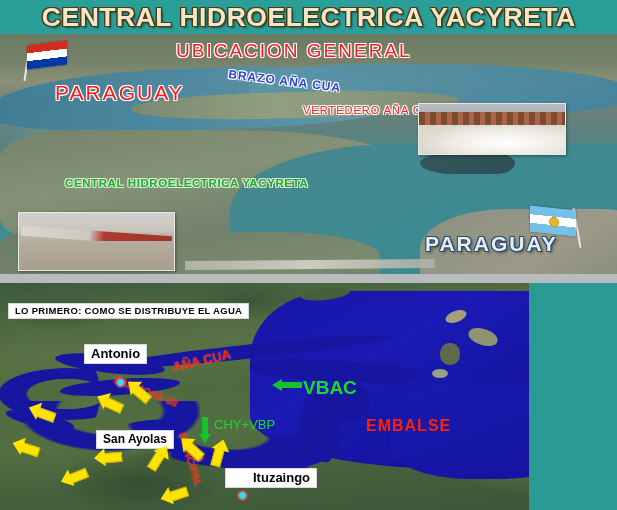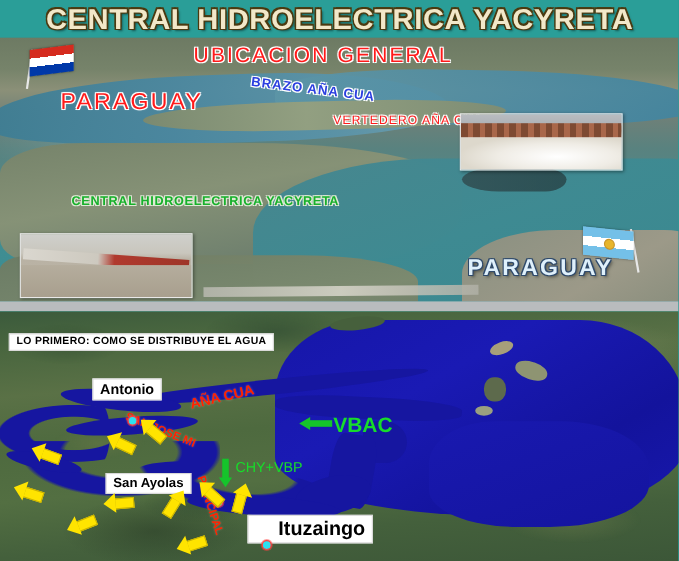--- a/index.html
+++ b/index.html
@@ -14,21 +14,21 @@
               font-family:"Liberation Sans",sans-serif;
               text-shadow:-1.2px -1.2px 0 #4a3a10, 1.2px -1.2px 0 #4a3a10,
                           -1.2px 1.2px 0 #4a3a10, 1.2px 1.2px 0 #4a3a10,
                           2px 2px 2px rgba(0,0,0,.45);
               transform:scaleX(1.02);white-space:nowrap;}
 
   
   .panel{position:absolute;overflow:hidden;}
   #upper-panel{left:0;top:34px;width:617px;height:240px;}
   #divider{position:absolute;left:0;top:274px;width:617px;height:9px;background:#b9bcbe;}
-  #lower-panel{left:0;top:283px;width:617px;height:227px;}
+  #lower-panel{left:0;top:283px;width:529px;height:227px;}
 
   
   .sat-upper{position:absolute;inset:0;
     background:
       radial-gradient(ellipse 120px 40px at 70px 95px, rgba(255,255,255,.10), transparent 70%),
       radial-gradient(ellipse 200px 60px at 300px 210px, rgba(40,60,50,.35), transparent 70%),
       linear-gradient(180deg,#6d7a63 0%,#76836a 12%,#8b9078 20%,#6f8078 30%,#59827f 42%,#4e8a8b 60%,#3f8d92 80%,#3a8e93 100%);
   }
   
   .u-water1{position:absolute;left:-10px;top:34px;width:420px;height:62px;
@@ -242,28 +242,29 @@
       <div class="riv r7"></div>
       <div class="riv r8"></div>
       <div class="riv r9"></div>
       <div class="riv r10"></div>
     </div>
 
     <div class="abs lbl-box" style="left:8px;top:20px;font-size:9.5px;letter-spacing:.3px;">LO PRIMERO: COMO SE DISTRIBUYE EL AGUA</div>
 
     <div class="abs lbl-box" style="left:84px;top:61px;font-size:13px;">Antonio</div>
     <div class="abs lbl-box" style="left:96px;top:147px;font-size:12px;">San Ayolas</div>
-    <div class="abs lbl-box" style="left:225px;top:185px;font-size:18px;padding-left:27px;">Ituzaingo</div>
+    <div class="abs lbl-box" style="left:225px;top:185px;font-size:13px;padding-left:27px;">Ituzaingo</div>
 
     <div class="abs" style="left:172px;top:70px;font-size:13px;font-weight:bold;color:#ff2200;
          transform:rotate(-13deg);text-shadow:0 0 2px rgba(255,255,255,.35);">AÑA CUA</div>
     <div class="abs" style="left:112px;top:102px;font-size:10.5px;font-weight:bold;color:#ff2200;
          transform:rotate(22deg);text-shadow:0 0 2px rgba(255,255,255,.3);">SAN JOSE MI</div>
     <div class="abs" style="left:188px;top:148px;font-size:10.5px;font-weight:bold;color:#ff2200;
          transform:rotate(72deg);transform-origin:left top;text-shadow:0 0 2px rgba(255,255,255,.3);">PRINCIPAL</div>
+    <div class="abs" style="left:366px;top:134px;font-size:16px;font-weight:bold;color:#ff2200;letter-spacing:1px;">EMBALSE</div>
 
     <div class="garrow" style="left:272px;top:96px;width:30px;height:12px;">
       <div class="g-shaft" style="left:9px;top:3px;width:21px;height:6px;"></div>
       <div class="g-head" style="left:0;top:0;border-top:6px solid transparent;border-bottom:6px solid transparent;border-right:10px solid #15c42b;"></div>
     </div>
     <div class="abs" style="left:303px;top:94px;font-size:19px;font-weight:bold;color:#17dc2b;">VBAC</div>
 
     <div class="garrow" style="left:199px;top:134px;width:12px;height:26px;">
       <div class="g-shaft" style="left:3px;top:0;width:6px;height:18px;"></div>
       <div class="g-head" style="left:0;top:17px;border-left:6px solid transparent;border-right:6px solid transparent;border-top:9px solid #15c42b;"></div>

